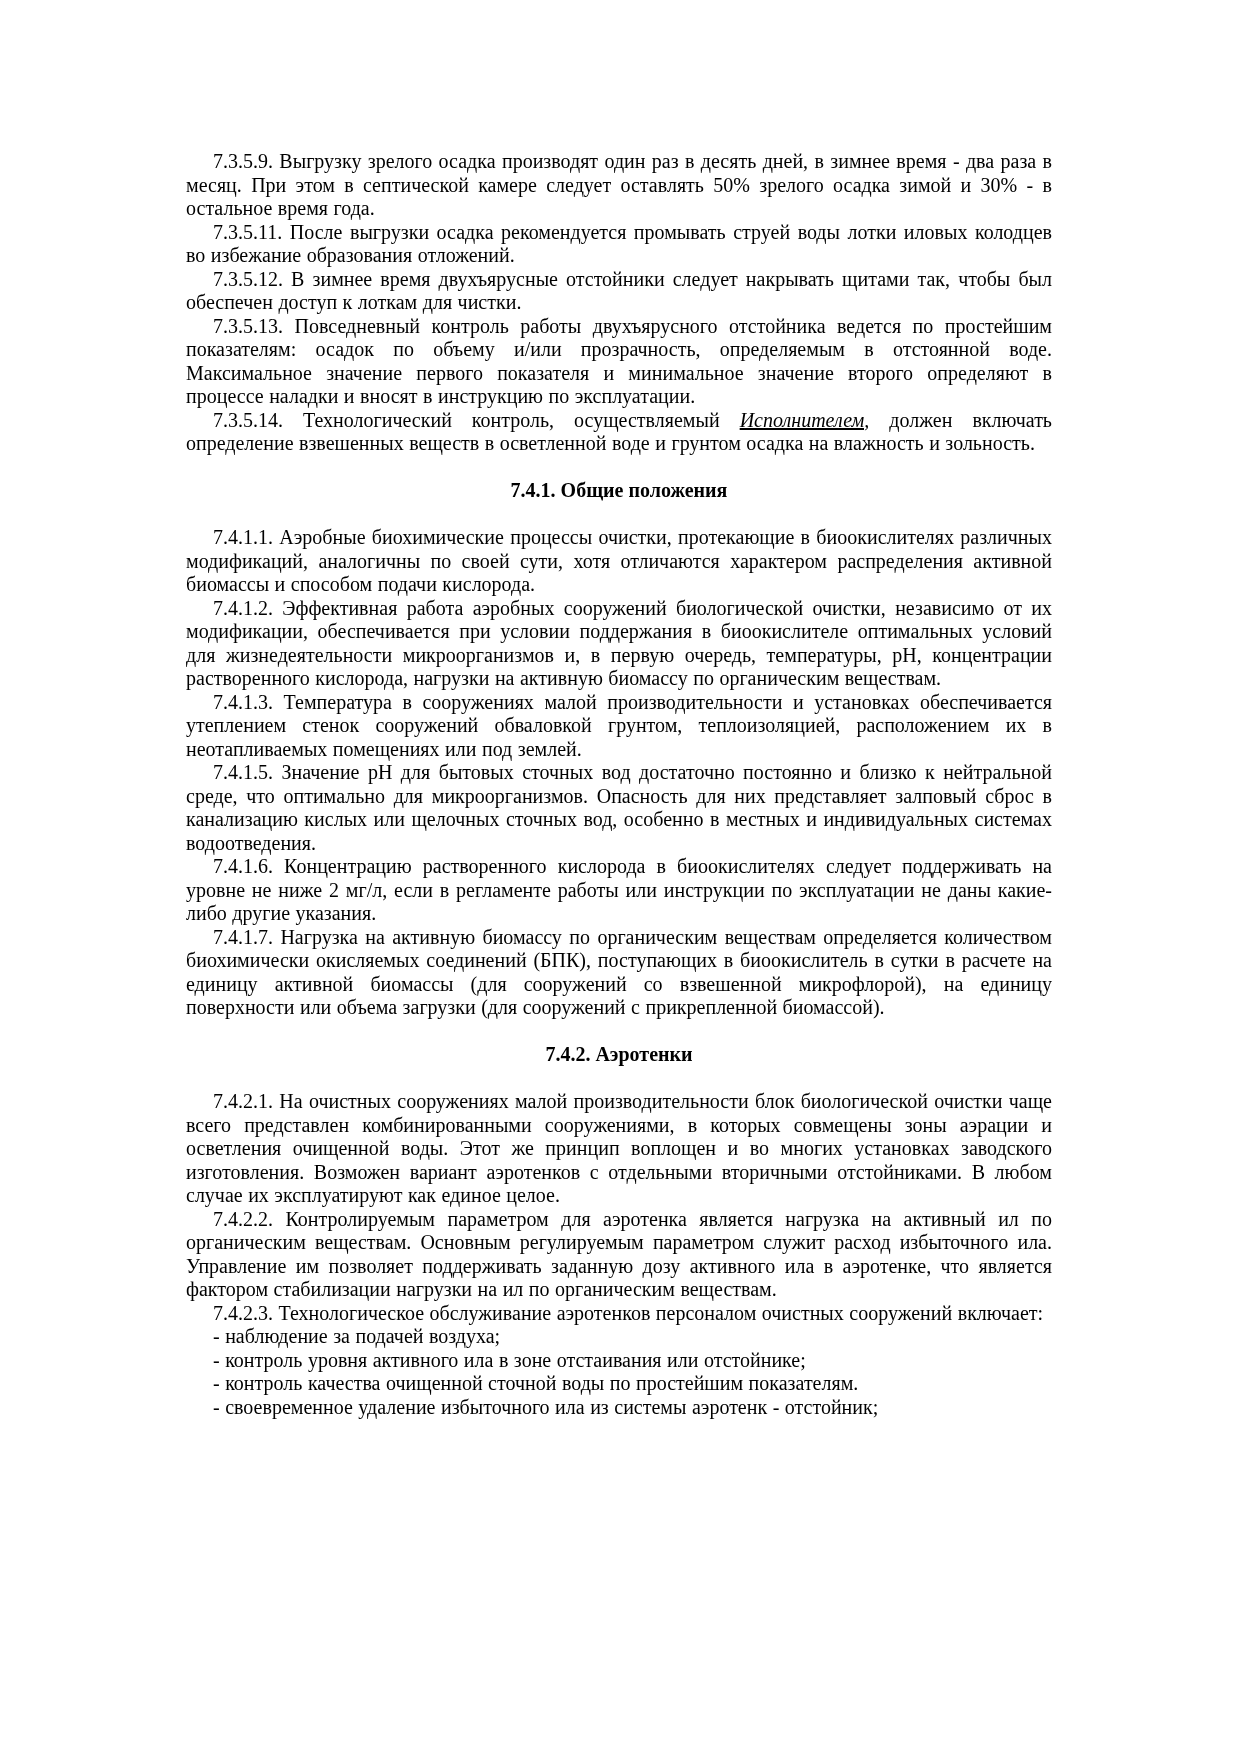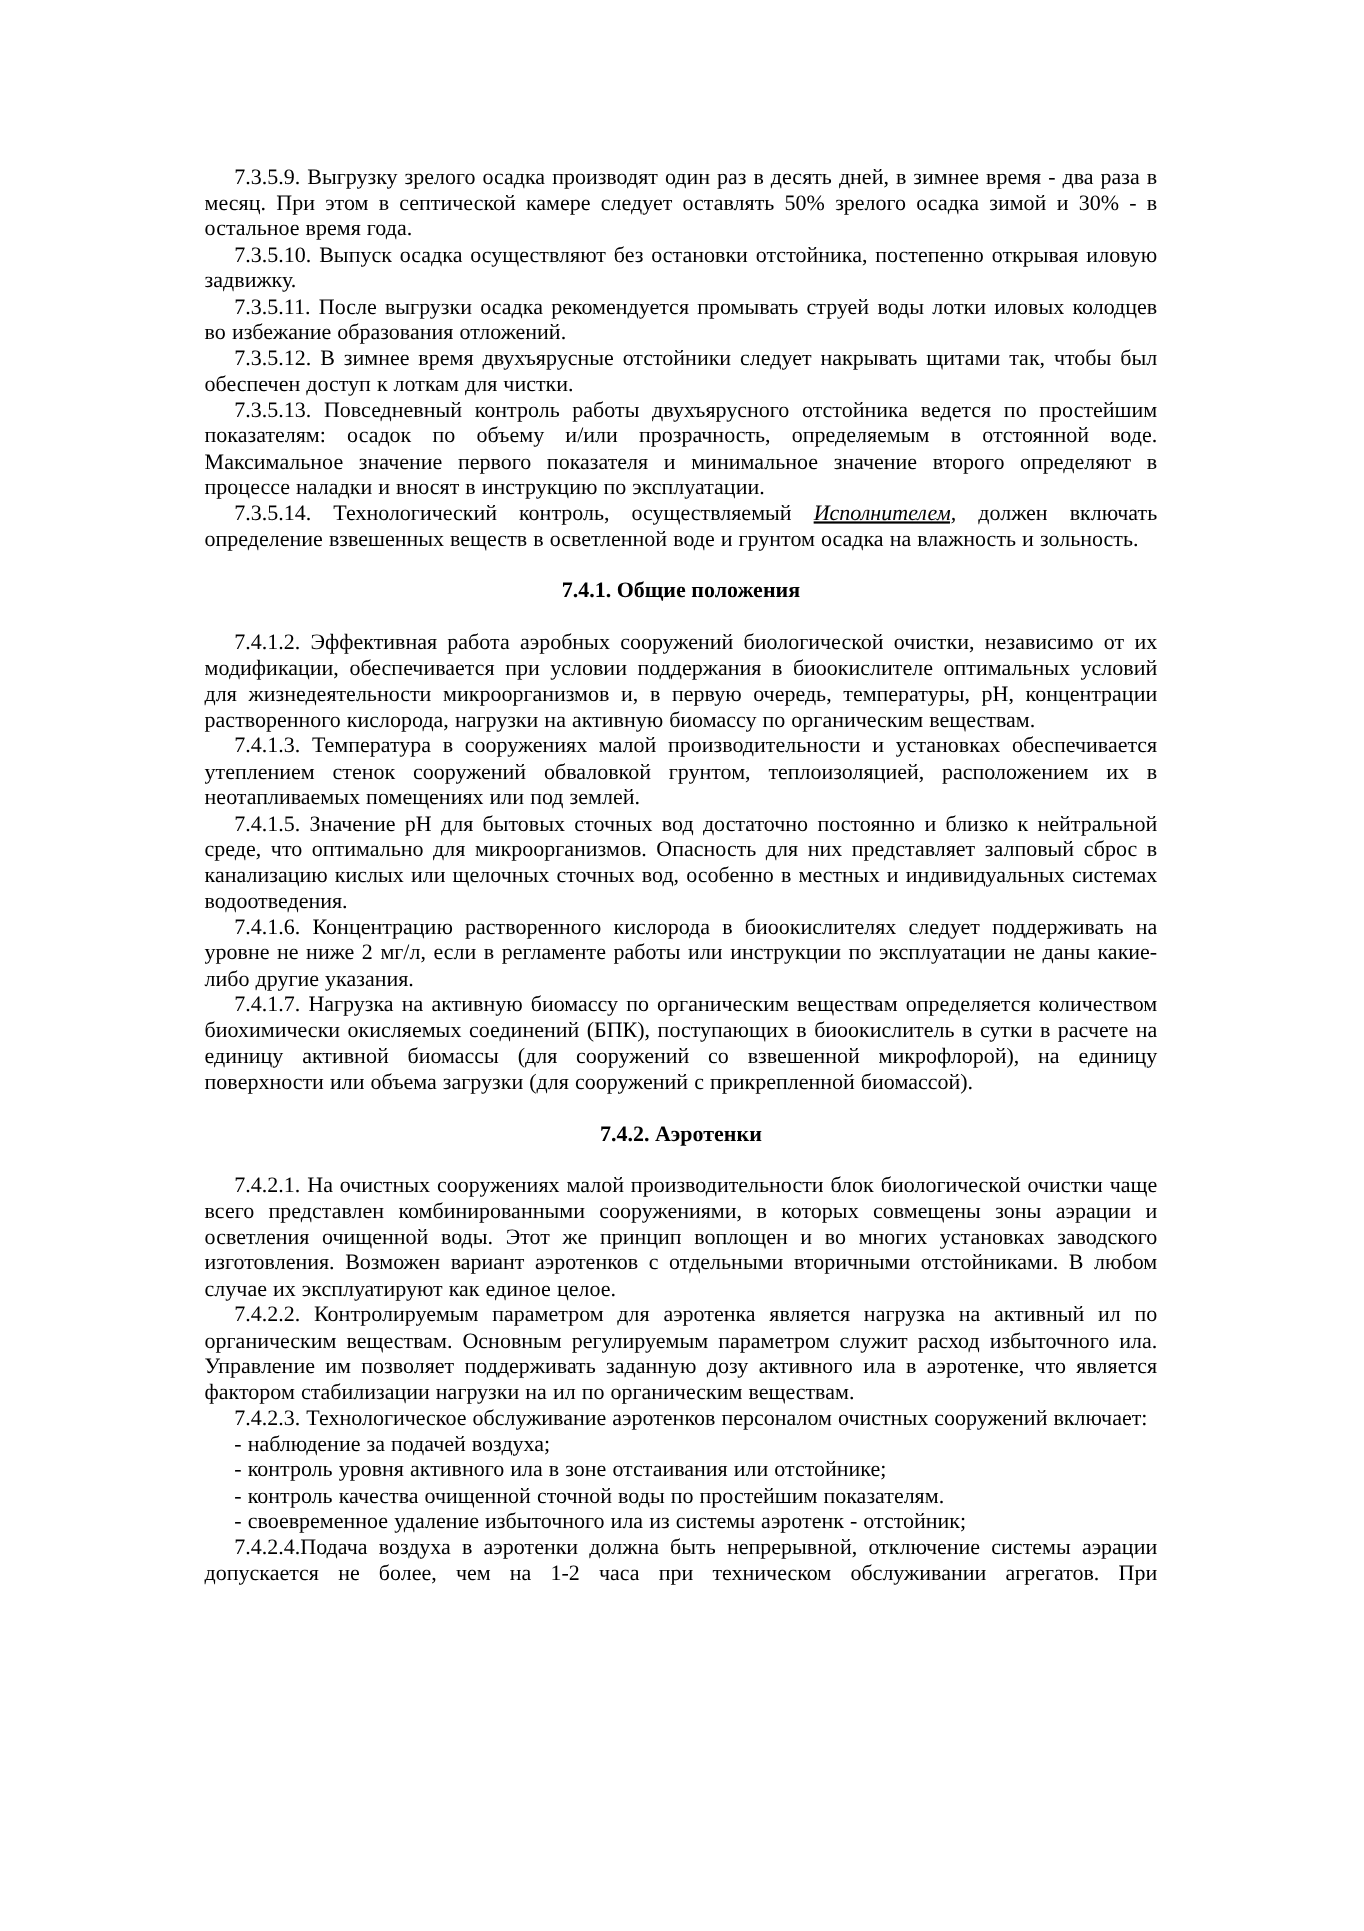--- a/index.html
+++ b/index.html
@@ -45,34 +45,33 @@
     font-style: italic;
     text-decoration: underline;
   }
 </style>
 </head>
 <body>
 
 <div class="page">
   <div class="content">
       <p class="body-paragraph">7.3.5.9. Выгрузку зрелого осадка производят один раз в десять дней, в зимнее время - два раза в месяц. При этом в септической камере следует оставлять 50% зрелого осадка зимой и 30% - в остальное время года.</p>
-      <p class="body-paragraph">7.3.5.10. Выпуск осадка осуществляют без остановки отстойника, постепенно открывая иловую задвижку.</p>
       <p class="body-paragraph">7.3.5.11. После выгрузки осадка рекомендуется промывать струей воды лотки иловых колодцев во избежание образования отложений.</p>
       <p class="body-paragraph">7.3.5.12. В зимнее время двухъярусные отстойники следует накрывать щитами так, чтобы был обеспечен доступ к лоткам для чистки.</p>
       <p class="body-paragraph">7.3.5.13. Повседневный контроль работы двухъярусного отстойника ведется по простейшим показателям: осадок по объему и/или прозрачность, определяемым в отстоянной воде. Максимальное значение первого показателя и минимальное значение второго определяют в процессе наладки и вносят в инструкцию по эксплуатации.</p>
       <p class="body-paragraph"><span>7.3.5.14. Технологический контроль, осуществляемый </span><em>Исполнителем,</em><span> должен включать определение взвешенных веществ в осветленной воде и грунтом осадка на влажность и зольность.</span></p>
       <h3 class="heading">7.4.1. Общие положения</h3>
+      <p class="body-paragraph">7.4.1.1. Аэробные биохимические процессы очистки, протекающие в биоокислителях различных модификаций, аналогичны по своей сути, хотя отличаются характером распределения активной биомассы и способом подачи кислорода.</p>
       <p class="body-paragraph">7.4.1.2. Эффективная работа аэробных сооружений биологической очистки, независимо от их модификации, обеспечивается при условии поддержания в биоокислителе оптимальных условий для жизнедеятельности микроорганизмов и, в первую очередь, температуры, pH, концентрации растворенного кислорода, нагрузки на активную биомассу по органическим веществам.</p>
       <p class="body-paragraph">7.4.1.3. Температура в сооружениях малой производительности и установках обеспечивается утеплением стенок сооружений обваловкой грунтом, теплоизоляцией, расположением их в неотапливаемых помещениях или под землей.</p>
       <p class="body-paragraph">7.4.1.5. Значение pH для бытовых сточных вод достаточно постоянно и близко к нейтральной среде, что оптимально для микроорганизмов. Опасность для них представляет залповый сброс в канализацию кислых или щелочных сточных вод, особенно в местных и индивидуальных системах водоотведения.</p>
       <p class="body-paragraph">7.4.1.6. Концентрацию растворенного кислорода в биоокислителях следует поддерживать на уровне не ниже 2 мг/л, если в регламенте работы или инструкции по эксплуатации не даны какие-либо другие указания.</p>
       <p class="body-paragraph">7.4.1.7. Нагрузка на активную биомассу по органическим веществам определяется количеством биохимически окисляемых соединений (БПК), поступающих в биоокислитель в сутки в расчете на единицу активной биомассы (для сооружений со взвешенной микрофлорой), на единицу поверхности или объема загрузки (для сооружений с прикрепленной биомассой).</p>
       <h3 class="heading">7.4.2. Аэротенки</h3>
       <p class="body-paragraph">7.4.2.1. На очистных сооружениях малой производительности блок биологической очистки чаще всего представлен комбинированными сооружениями, в которых совмещены зоны аэрации и осветления очищенной воды. Этот же принцип воплощен и во многих установках заводского изготовления. Возможен вариант аэротенков с отдельными вторичными отстойниками. В любом случае их эксплуатируют как единое целое.</p>
       <p class="body-paragraph">7.4.2.2. Контролируемым параметром для аэротенка является нагрузка на активный ил по органическим веществам. Основным регулируемым параметром служит расход избыточного ила. Управление им позволяет поддерживать заданную дозу активного ила в аэротенке, что является фактором стабилизации нагрузки на ил по органическим веществам.</p>
       <p class="body-paragraph">7.4.2.3. Технологическое обслуживание аэротенков персоналом очистных сооружений включает:</p>
       <p class="body-paragraph">- наблюдение за подачей воздуха;</p>
       <p class="body-paragraph">- контроль уровня активного ила в зоне отстаивания или отстойнике;</p>
       <p class="body-paragraph">- контроль качества очищенной сточной воды по простейшим показателям.</p>
       <p class="body-paragraph">- своевременное удаление избыточного ила из системы аэротенк - отстойник;</p>
-      <p class="body-paragraph justify-last">7.4.2.4.Подача воздуха в аэротенки должна быть непрерывной, отключение системы аэрации допускается не более, чем на 1-2 часа при техническом обслуживании агрегатов. При</p>
     </div>
 </div>
 
 </body></html>

